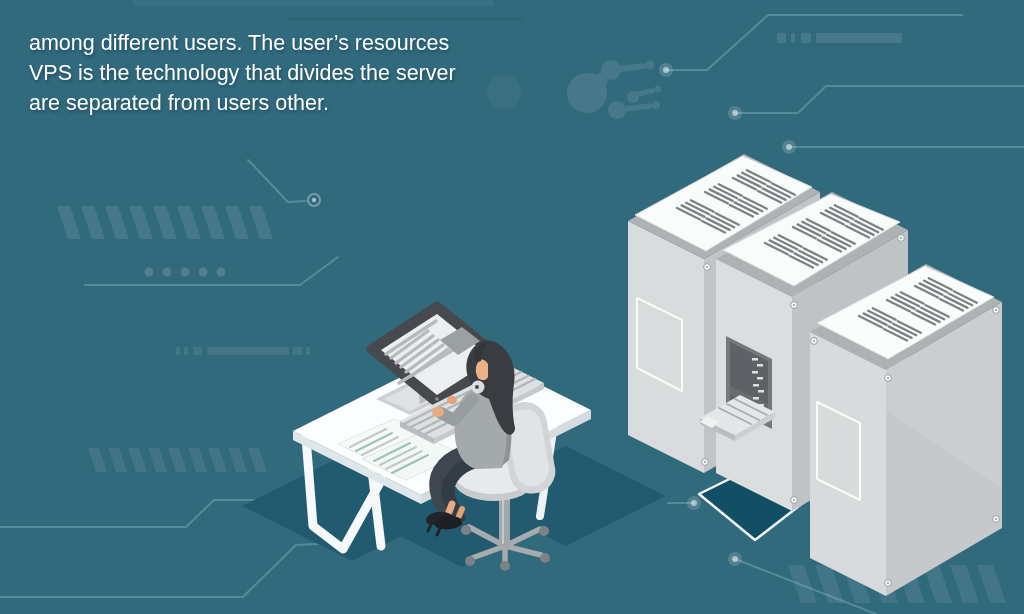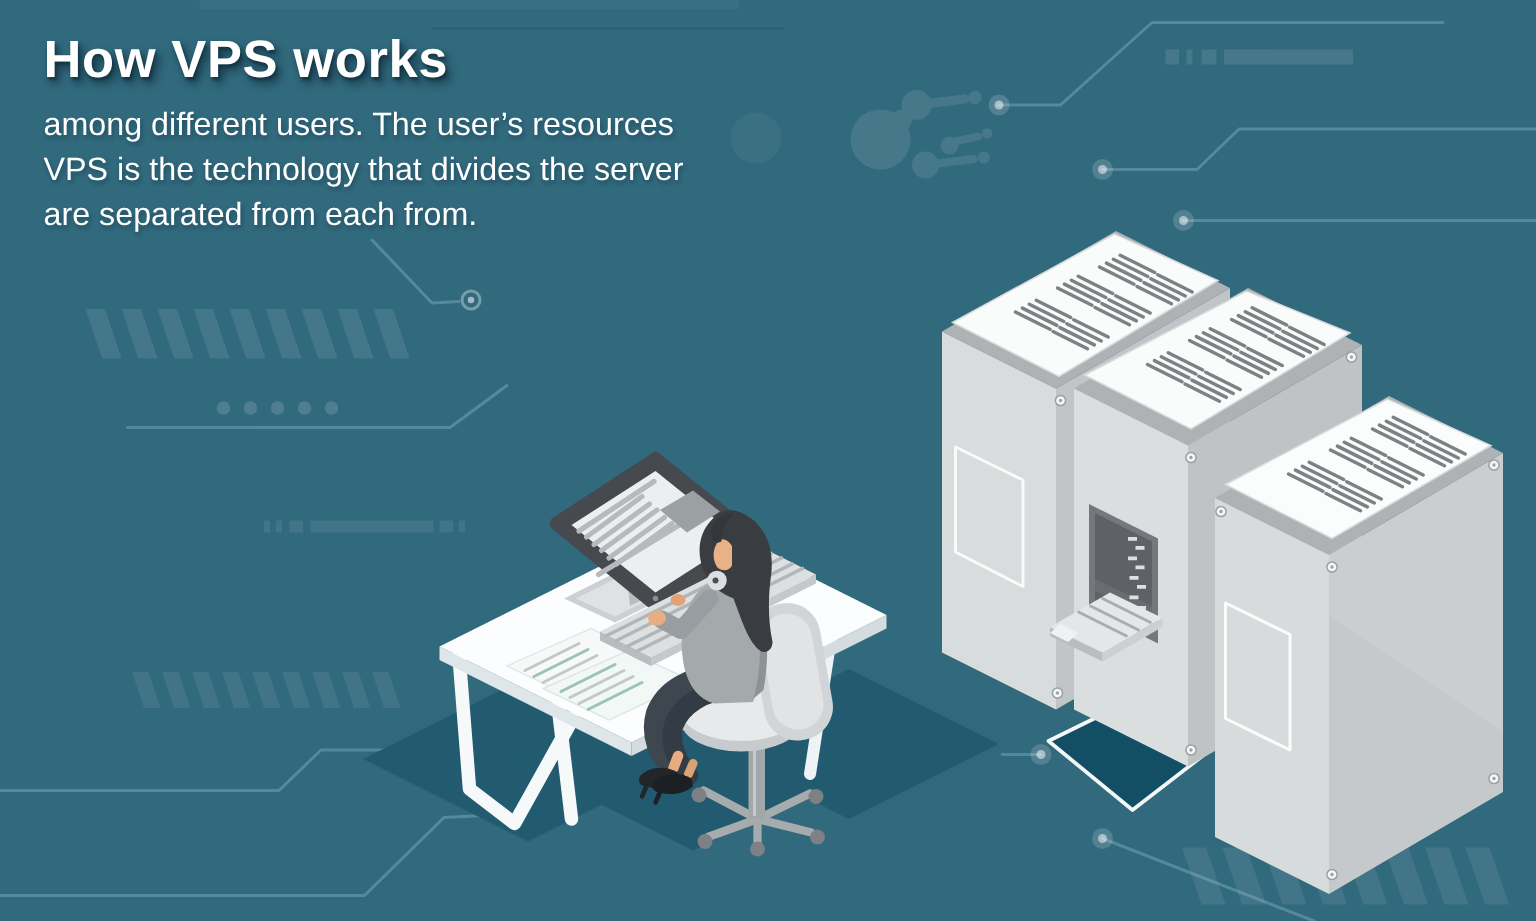--- a/index.html
+++ b/index.html
@@ -336,21 +336,20 @@
       <path d="M817,402 L860,423 L860,500 L817,479 Z" fill="none" stroke="#ffffff" stroke-width="2" stroke-linejoin="round" opacity=".9"></path>
       <use href="#screw" x="888" y="378"></use>
         <use href="#screw" x="888" y="583"></use>
       <use href="#screw" x="996" y="310"></use>
         <use href="#screw" x="996" y="519"></use>
         <use href="#screw" x="814" y="341"></use>
     </g>
   </svg>
 
   <div class="header">
-    <h1>How VPS works</h1>
     <p>
       <span>among different users. The user’s resources</span>
       <span>VPS is the technology that divides the server</span>
-      <span>are separated from each from.</span>
+      <span>are separated from users other.</span>
     </p>
   </div>
 
 </div>
 
 </body></html>

